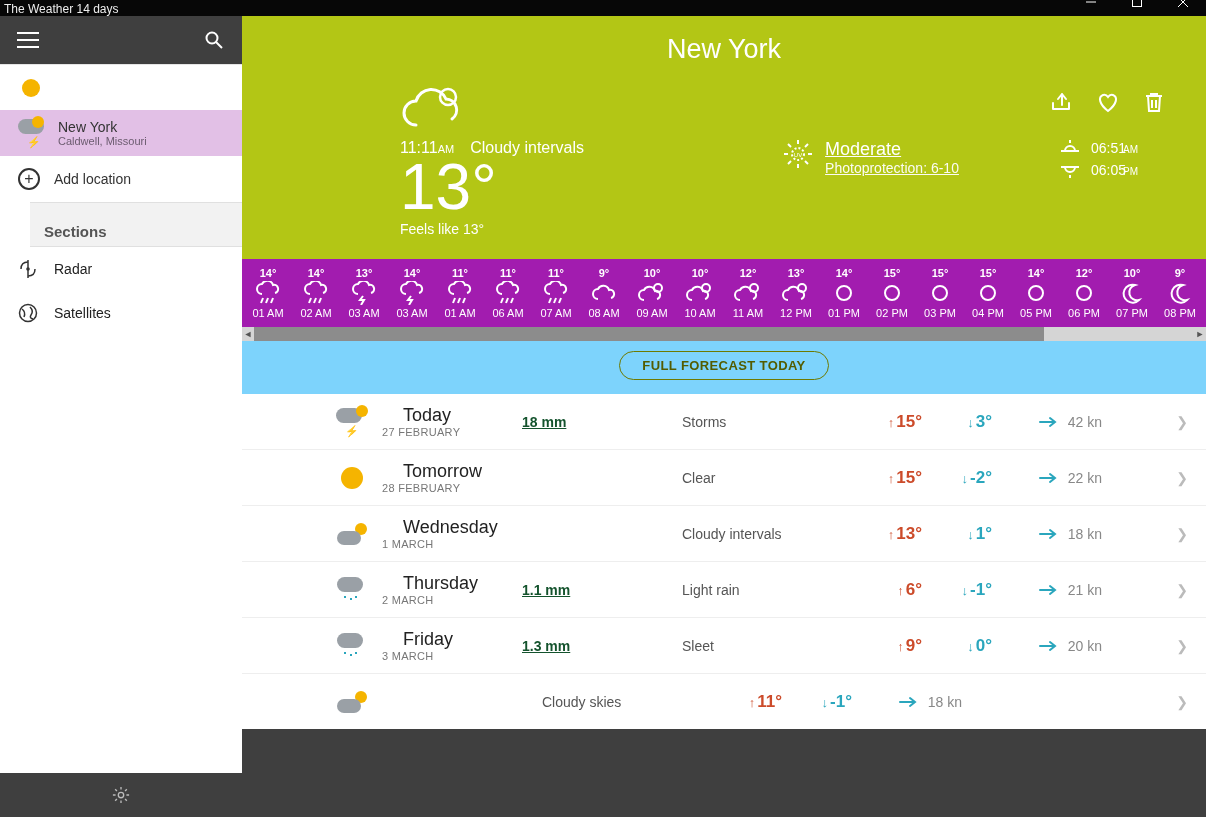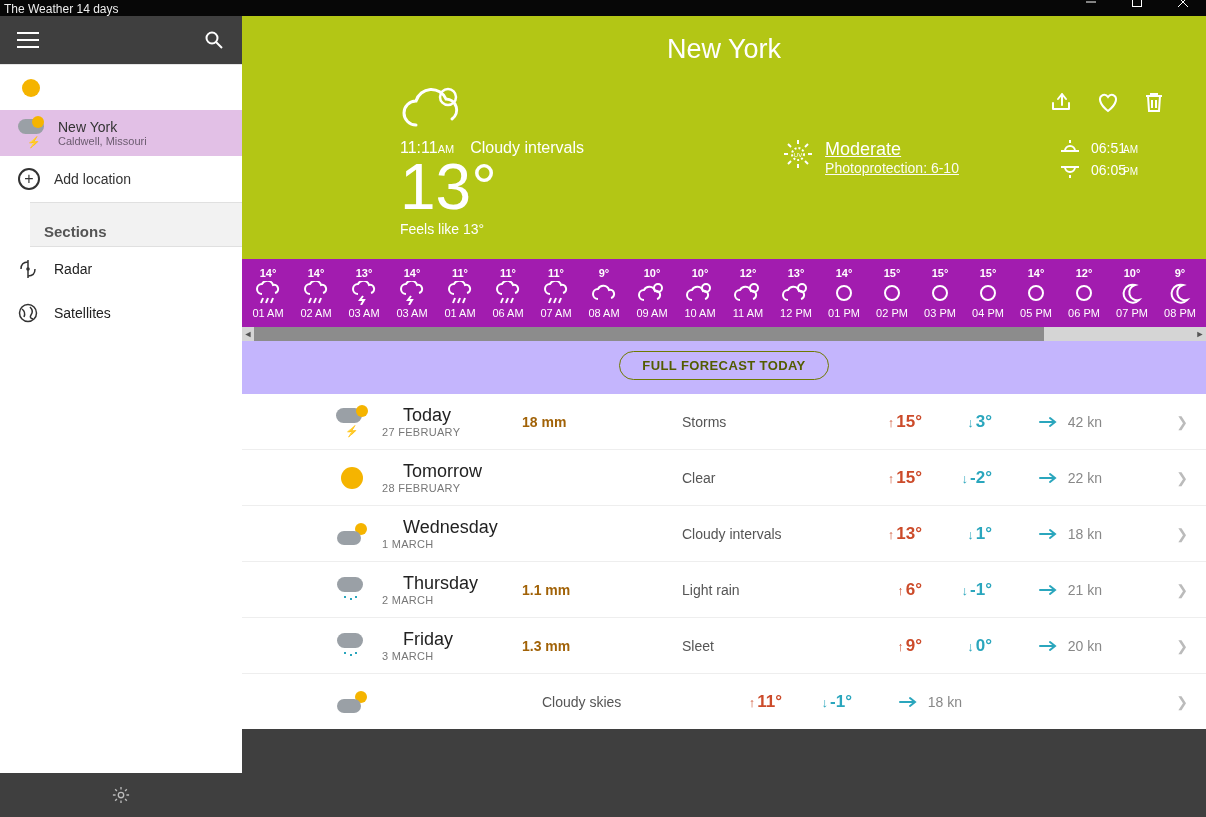--- a/index.html
+++ b/index.html
@@ -192,21 +192,21 @@
   .hscroll .thumb {
     position:absolute; left:12px; top:0; height:14px; width:790px; background:#8c8c8c;
   }
   .hscroll .arrow {
     position:absolute; top:0; width:12px; height:14px; background:#d5d5d5;
     display:flex;align-items:center;justify-content:center;font-size:9px;color:#555;
   }
   .hscroll .arrow.left{left:0}
   .hscroll .arrow.right{right:0}
   .full-btn-wrap {
-    background:#c4b5fd;
+    background:#7dd3fc;
     display:flex;justify-content:center;
     padding:10px 0 14px;
   }
   .full-btn {
     border:1.5px solid #6e7a00;
     color:#535c00;
     background:transparent;
     border-radius:18px;
     padding:6px 22px;
     font-size:13px;
@@ -219,21 +219,21 @@
     display:flex; align-items:center;
     height:56px;
     border-bottom:1px solid #eee;
     padding:0 18px 0 80px;
     font-size:14px;
   }
   .day-row .dicon { width:60px; display:flex;justify-content:center;}
   .day-row .dname { width:140px; display:flex;flex-direction:column;}
   .day-row .dname .lab { font-size:18px; color:#222;margin-left:21px;}
   .day-row .dname .date { font-size:11px; color:#777; letter-spacing:.3px;}
-  .day-row .precip { width:160px; color:#a16207; font-weight:600; font-size:14px;}
+  .day-row .precip { width:160px; color:#14532d; font-weight:600; font-size:14px;text-decoration:underline;}
   .day-row .cond { width:170px; color:#555; font-size:14px;}
   .day-row .hi { width:70px; color:#cc4b2a; font-weight:600; font-size:17px; text-align:right;}
   .day-row .lo { width:70px; color:#2aa6bd; font-weight:600; font-size:17px; text-align:right;}
   .arrow-up::before { content:"↑"; color:#cc4b2a; font-weight:400; margin-right:2px; font-size:13px;}
   .arrow-dn::before { content:"↓"; color:#2aa6bd; font-weight:400; margin-right:2px; font-size:13px;}
   .day-row .wind { width:110px; color:#888; font-size:14px; text-align:right; display:flex; gap:8px; justify-content:flex-end; align-items:center;}
   .wind-ic { width:22px; height:18px; color:#2aa6bd;}
   .day-row .chev { margin-left:auto; color:#bbb; font-size:14px;}
   .footer-gray { height:88px; background:#3f3f3f;}
   

